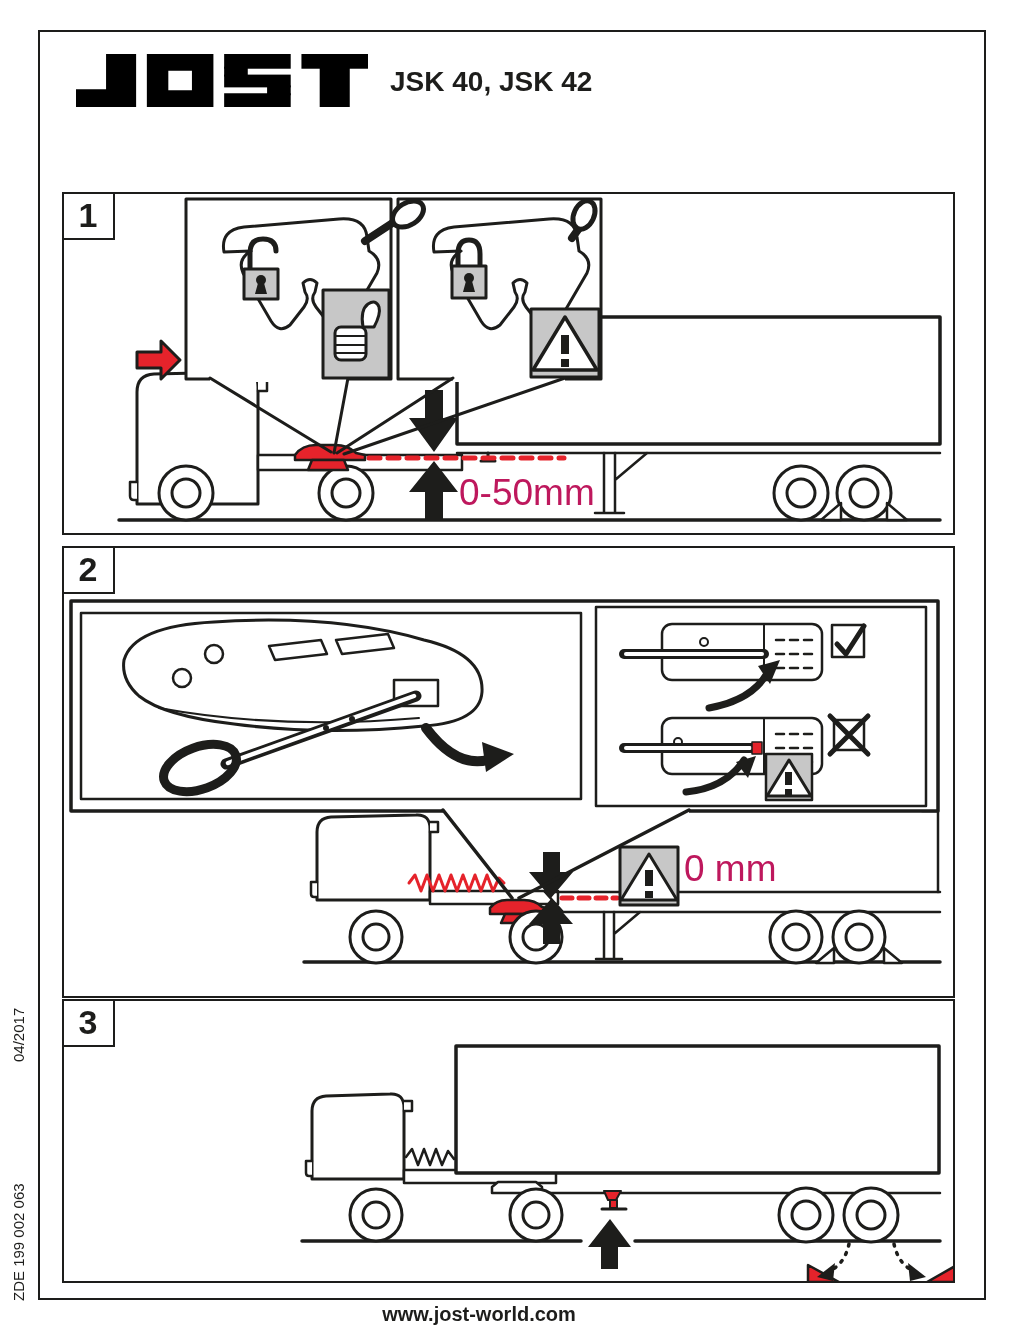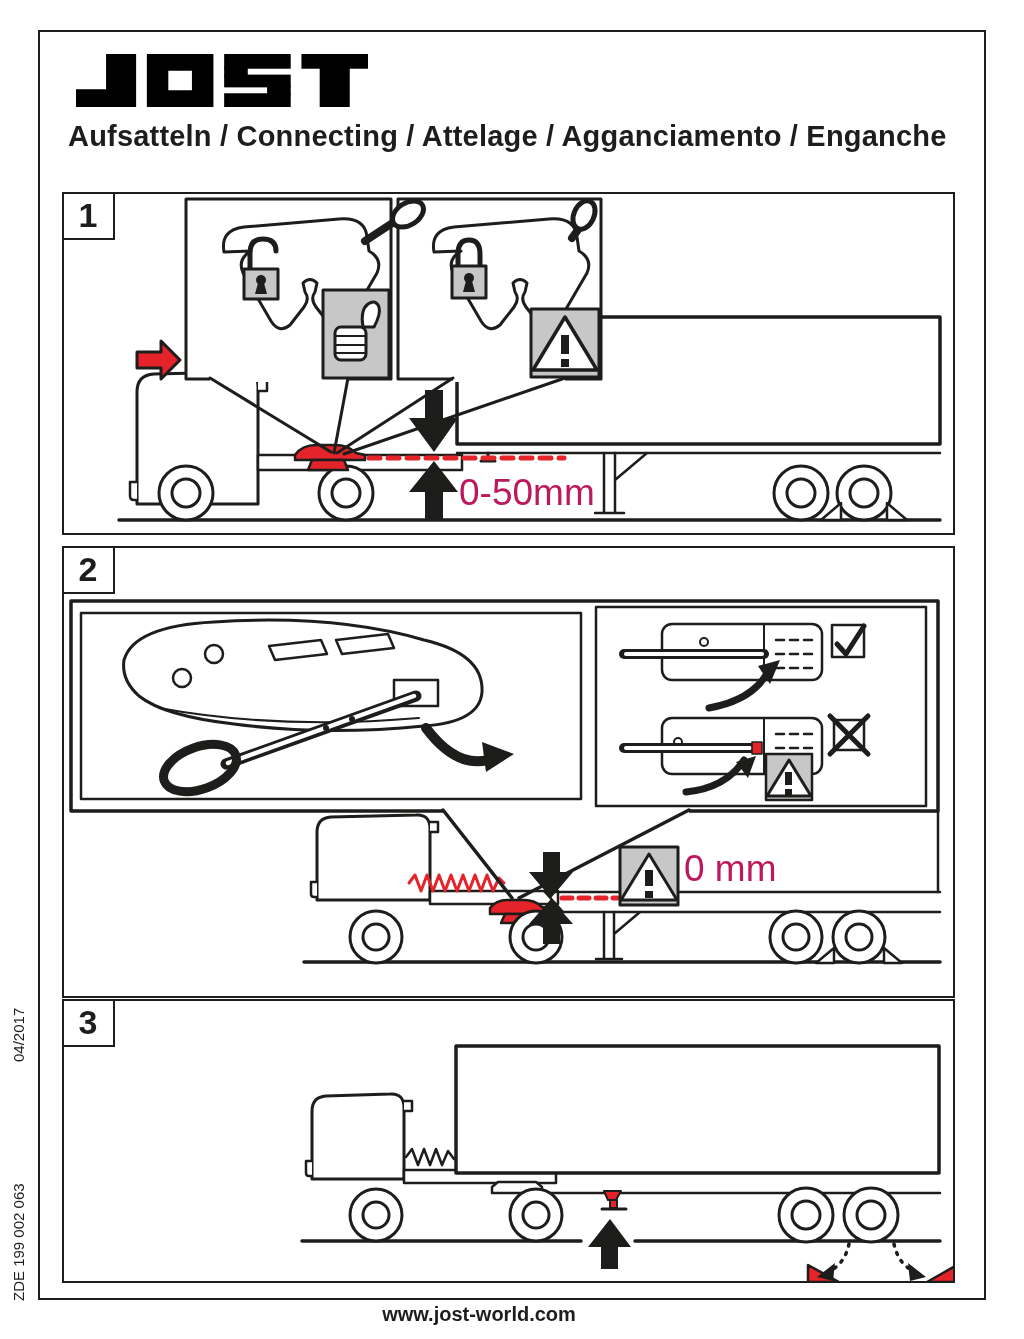--- a/index.html
+++ b/index.html
@@ -42,21 +42,21 @@
         <path fill-rule="evenodd" d="M66,0 H128 V54 H66 Z M86,17 H108 V37 H86 Z"></path>
         <rect x="138" y="0" width="62" height="15"></rect>
         <rect x="138" y="13" width="22" height="10"></rect>
         <rect x="138" y="21" width="62" height="13"></rect>
         <rect x="178" y="32" width="22" height="10"></rect>
         <rect x="138" y="40" width="62" height="14"></rect>
         <rect x="210" y="0" width="62" height="15"></rect>
         <rect x="227" y="13" width="28" height="41"></rect>
       </g>
     </svg>
-    <div class="subtitle">Aufsatteln / Connecting / Attelage / Agganciamento / Enganche</div>
+    <div class="prod-title">JSK 40, JSK 42</div>
 
     <section class="panel panel1">
       <div class="stepnum">1</div>
       <svg viewBox="0 0 889 339" preserveAspectRatio="none">
         <g stroke="#1d1d1b" stroke-width="3" fill="none" stroke-linecap="round" stroke-linejoin="round">
 
           <line x1="55" y1="326" x2="876" y2="326" stroke-width="3.5"></line>
 
           <g>
             <path d="M73,310 V198 Q73,181 90,180 L178,178 Q194,177 194,193 V310 Z" fill="#fff"></path>

